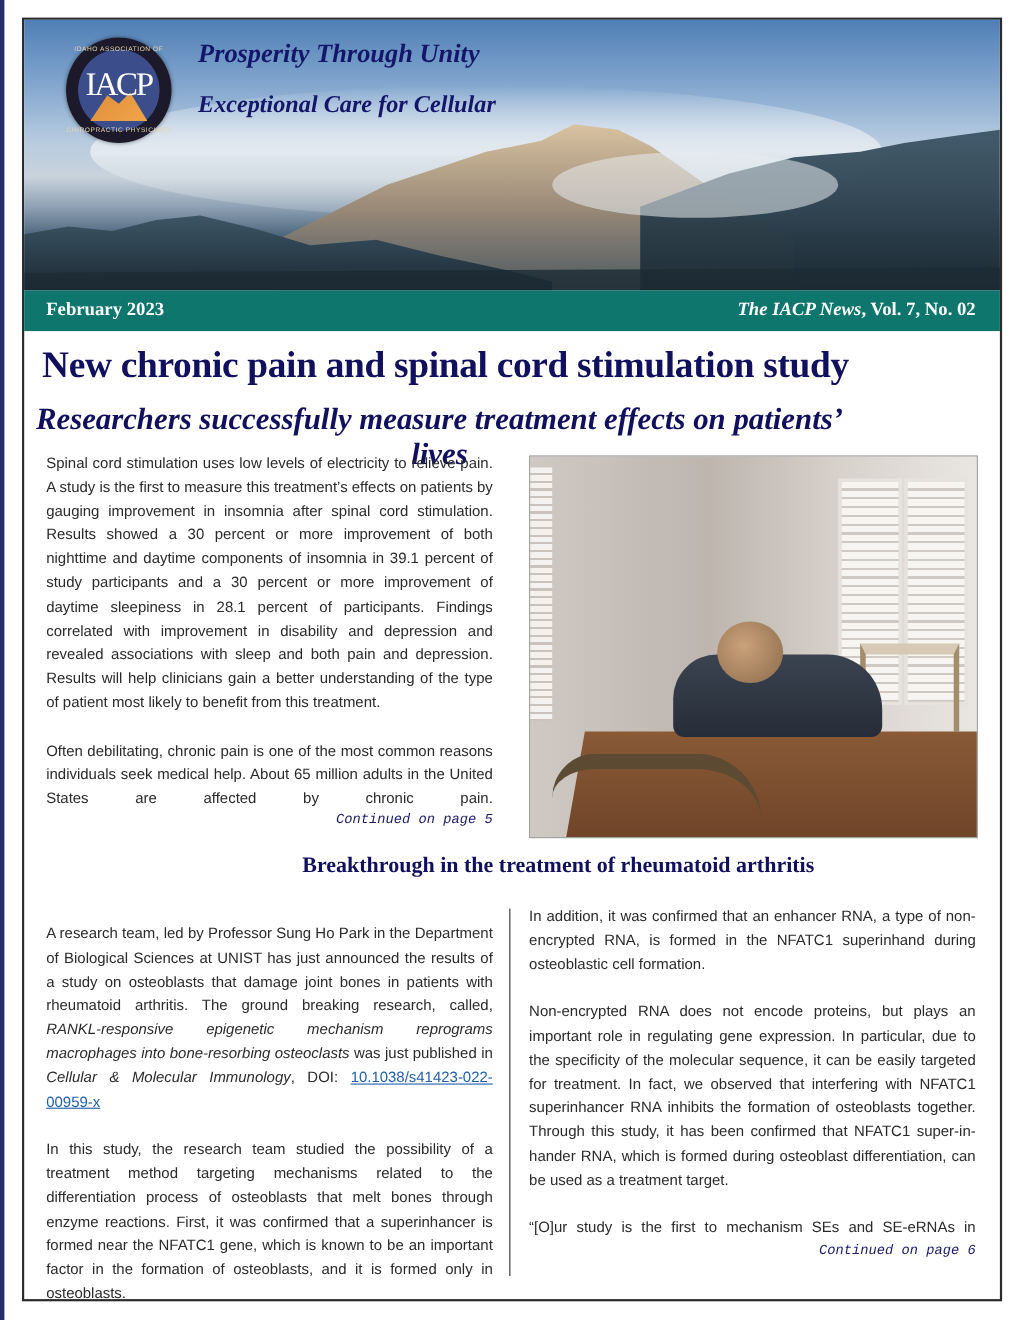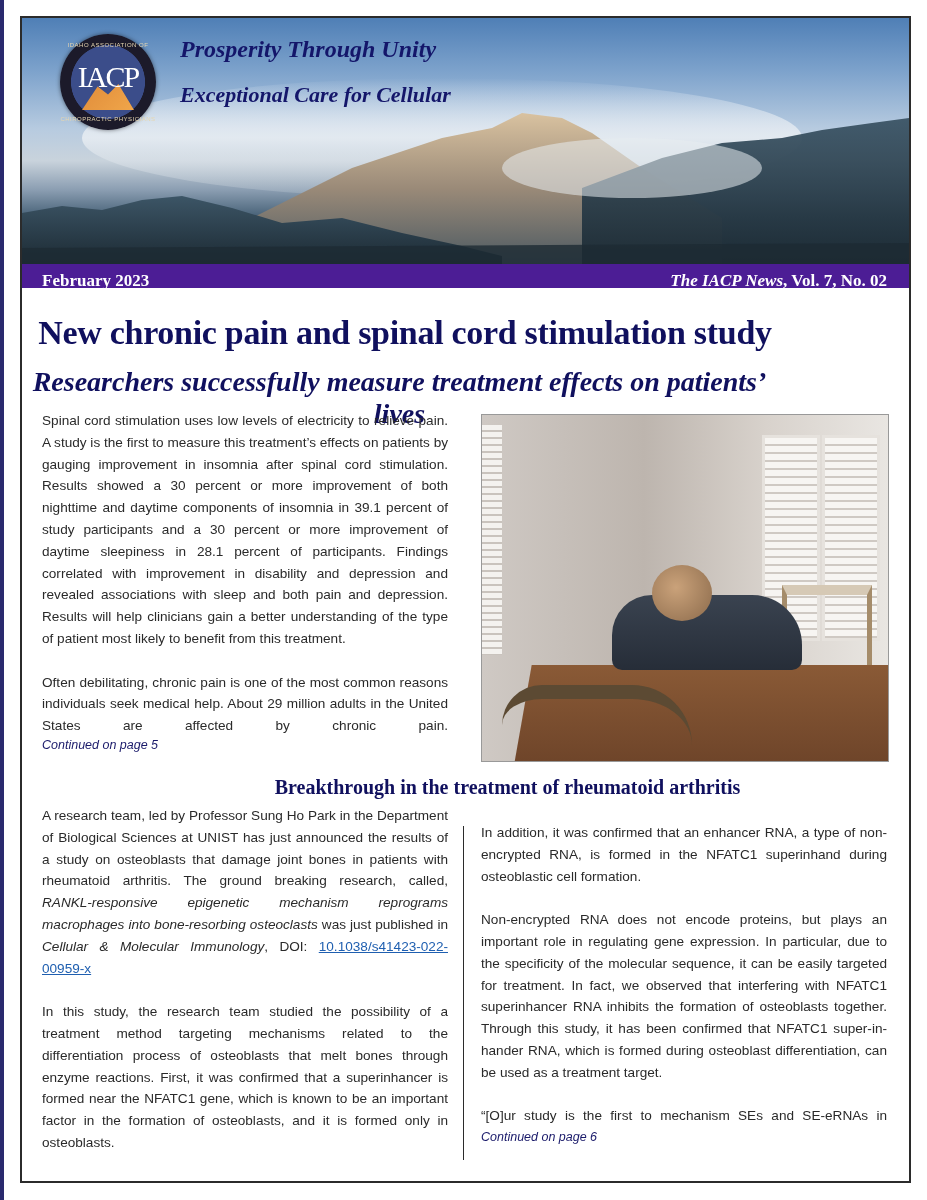--- a/index.html
+++ b/index.html
@@ -40,21 +40,21 @@
   .logo .ring-bot { bottom: 8px; }
   .tagline1 {
     position: absolute; left: 158px; top: 18px; font-family: "Liberation Serif", serif;
     font-style: italic; font-weight: bold; font-size: 24px; color: #14166a;
   }
   .tagline2 {
     position: absolute; left: 158px; top: 64px; font-family: "Liberation Serif", serif;
     font-style: italic; font-weight: bold; font-size: 22px; color: #14166a;
   }
   .dateline {
-    position: absolute; left: 0; top: 246px; width: 887px; height: 24px; background: #4c1d95;
+    position: absolute; left: 0; top: 246px; width: 887px; height: 37px; background: #0f766e;
     color: #fff; font-family: "Liberation Serif", serif; font-weight: bold; font-size: 17px;
   }
   .dateline .left { position: absolute; left: 20px; top: 7px; }
   .dateline .right { position: absolute; right: 22px; top: 7px; }
   .dateline .right i { font-weight: bold; }
 
   
   .a1-title {
     position: absolute; left: 0; width: 766px; top: 296px; text-align: center;
     font-family: "Liberation Serif", serif; font-weight: bold; font-size: 34px; color: #10105e;
@@ -65,21 +65,21 @@
     font-family: "Liberation Serif", serif; font-style: italic; font-weight: bold; font-size: 28px; color: #10105e;
   }
   .body-text {
     font-family: "Liberation Sans", sans-serif; font-size: 13.6px; line-height: 21.8px; color: #2a2a2a;
     text-align: justify;
   }
   .body-text p { margin: 0 0 21.8px 0; }
   .body-text p.last { margin-bottom: 0; text-align-last: justify; }
   .a1-col { position: absolute; left: 20px; top: 392px; width: 406px; }
   .continued {
-    font-style: italic; font-size: 12.5px; color: #1a1a6a; line-height: 16px;
+    text-align: right; font-style: italic; font-size: 12.5px; color: #1a1a6a; line-height: 16px; font-family: Liberation Mono, monospace;
   }
   .photo {
     position: absolute; left: 459px; top: 396px; width: 406px; height: 346px; overflow: hidden;
     background: linear-gradient(90deg, #cfc9c4 0%, #bdb5ae 40%, #d8d2cc 70%, #e9e6e2 100%);
     border: 1px solid #999;
   }
   .photo .win-left { position: absolute; left: 0; top: 10px; width: 20px; height: 230px;
     background: repeating-linear-gradient(180deg, #f4f2ef 0 5px, #c9c3bd 5px 7px); }
   .photo .shutter { position: absolute; top: 20px; height: 200px; width: 52px;
     background: repeating-linear-gradient(180deg, #f7f5f2 0 6px, #cfc9c3 6px 8px); border: 3px solid #e6e2dd; }
@@ -104,21 +104,21 @@
   .photo .chair-back {
     position: absolute; left: 300px; top: 170px; width: 80px; height: 70px;
     border-top: 10px solid #d6c9b5; border-left: 5px solid #a58c6a; border-right: 5px solid #a58c6a;
   }
 
   
   .a2-title {
     position: absolute; left: 0; width: 887px; top: 758px; text-align: center;
     font-family: "Liberation Serif", serif; font-weight: bold; font-size: 20px; color: #10105e; padding-left: 42px;
   }
-  .a2-col1 { position: absolute; left: 20px; top: 787px; width: 406px; }
+  .a2-col1 { position: absolute; left: 20px; top: 820px; width: 406px; }
   .a2-col2 { position: absolute; left: 459px; top: 804px; width: 406px; }
   .col-rule { position: absolute; left: 441px; top: 808px; width: 1px; height: 334px; background: #2b2b2b; }
   .doi { color: #1f5fb0; text-decoration: underline; cursor: pointer; }
   .a2-col2 .continued { margin-top: 0; }
 </style>
 </head>
 <body>
 
 <div class="edge-strip"></div>
 
@@ -162,21 +162,21 @@
   <div class="dateline">
     <span class="left">February 2023</span>
     <span class="right"><i>The IACP News</i><span>, Vol. 7, No. 02</span></span>
   </div>
 
   <h1 class="a1-title" style="margin:0">New chronic pain and spinal cord stimulation study</h1>
   <h2 class="a1-sub" style="margin:0">Researchers successfully measure treatment effects on patients’ lives</h2>
 
   <div class="a1-col body-text">
     <p>Spinal cord stimulation uses low levels of electricity to relieve pain. A study is the first to measure this treatment’s effects on patients by gauging improvement in insomnia after spinal cord stimulation. Results showed a 30 percent or more improvement of both nighttime and daytime components of insomnia in 39.1 percent of study participants and a 30 percent or more improvement of daytime sleepiness in 28.1 percent of participants. Findings correlated with improvement in disability and depression and revealed associations with sleep and both pain and depression. Results will help clinicians gain a better understanding of the type of patient most likely to benefit from this treatment.</p>
-    <p class="last">Often debilitating, chronic pain is one of the most common reasons individuals seek medical help. About 29 million adults in the United States are affected by chronic pain.</p>
+    <p class="last">Often debilitating, chronic pain is one of the most common reasons individuals seek medical help. About 65 million adults in the United States are affected by chronic pain.</p>
     <div class="continued">Continued on page 5</div>
   </div>
 
   <div class="photo">
     <div class="win-left"></div>
     <div class="shutter s1"></div>
     <div class="shutter s2"></div>
     <div class="chair-back"></div>
     <div class="table"></div>
     <div class="body"></div>

